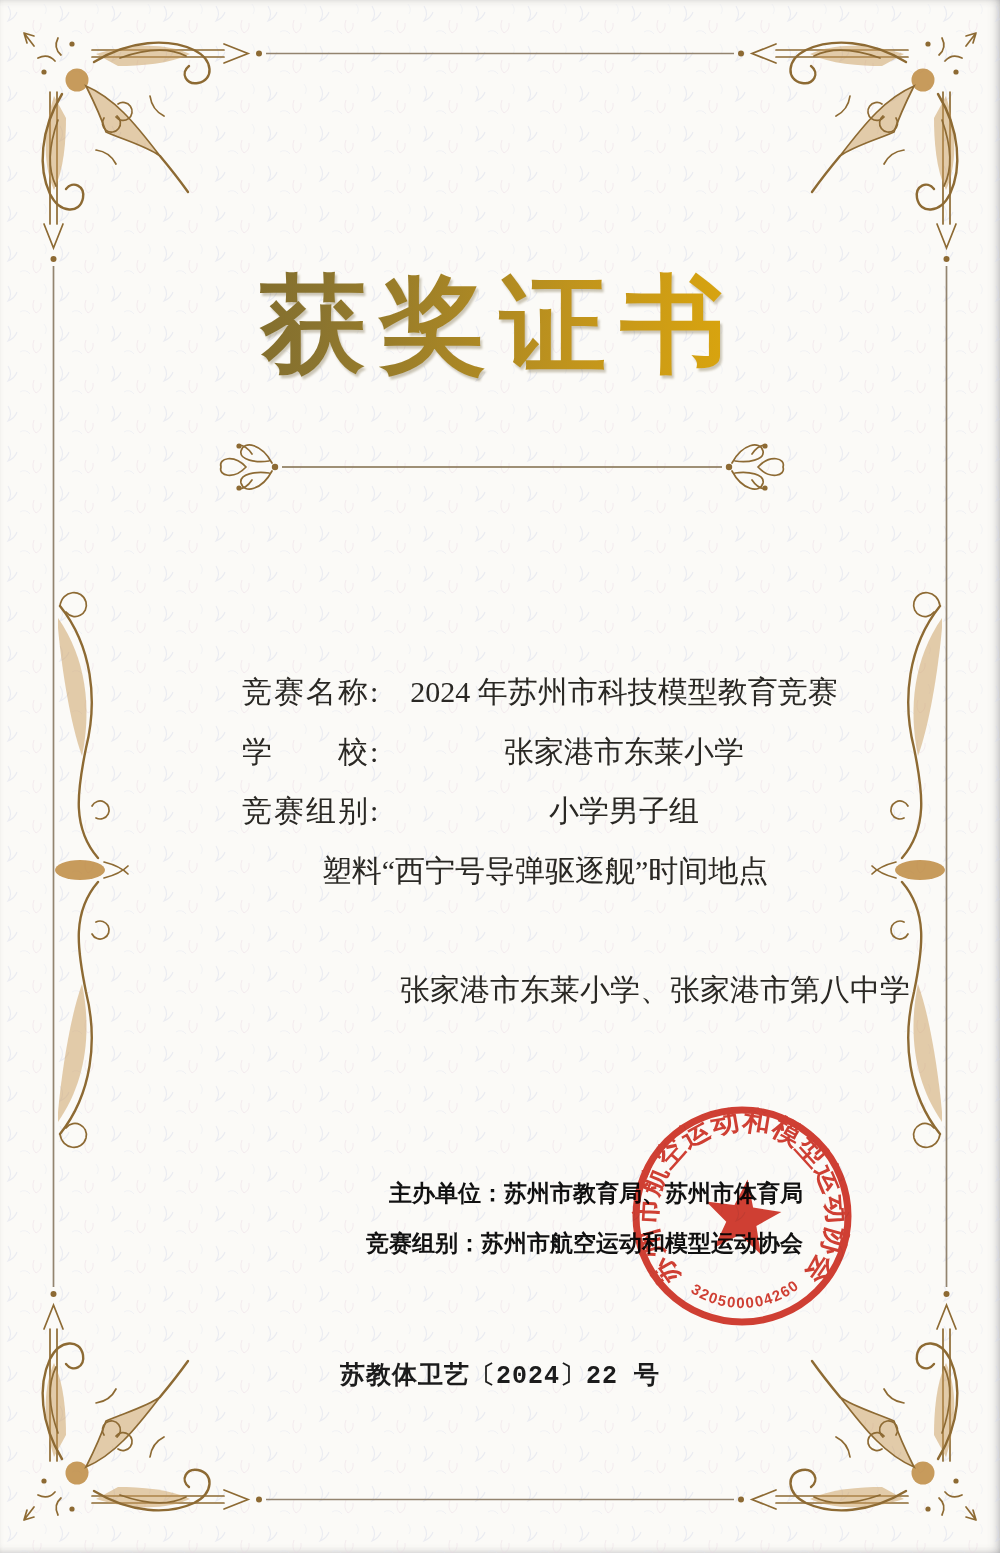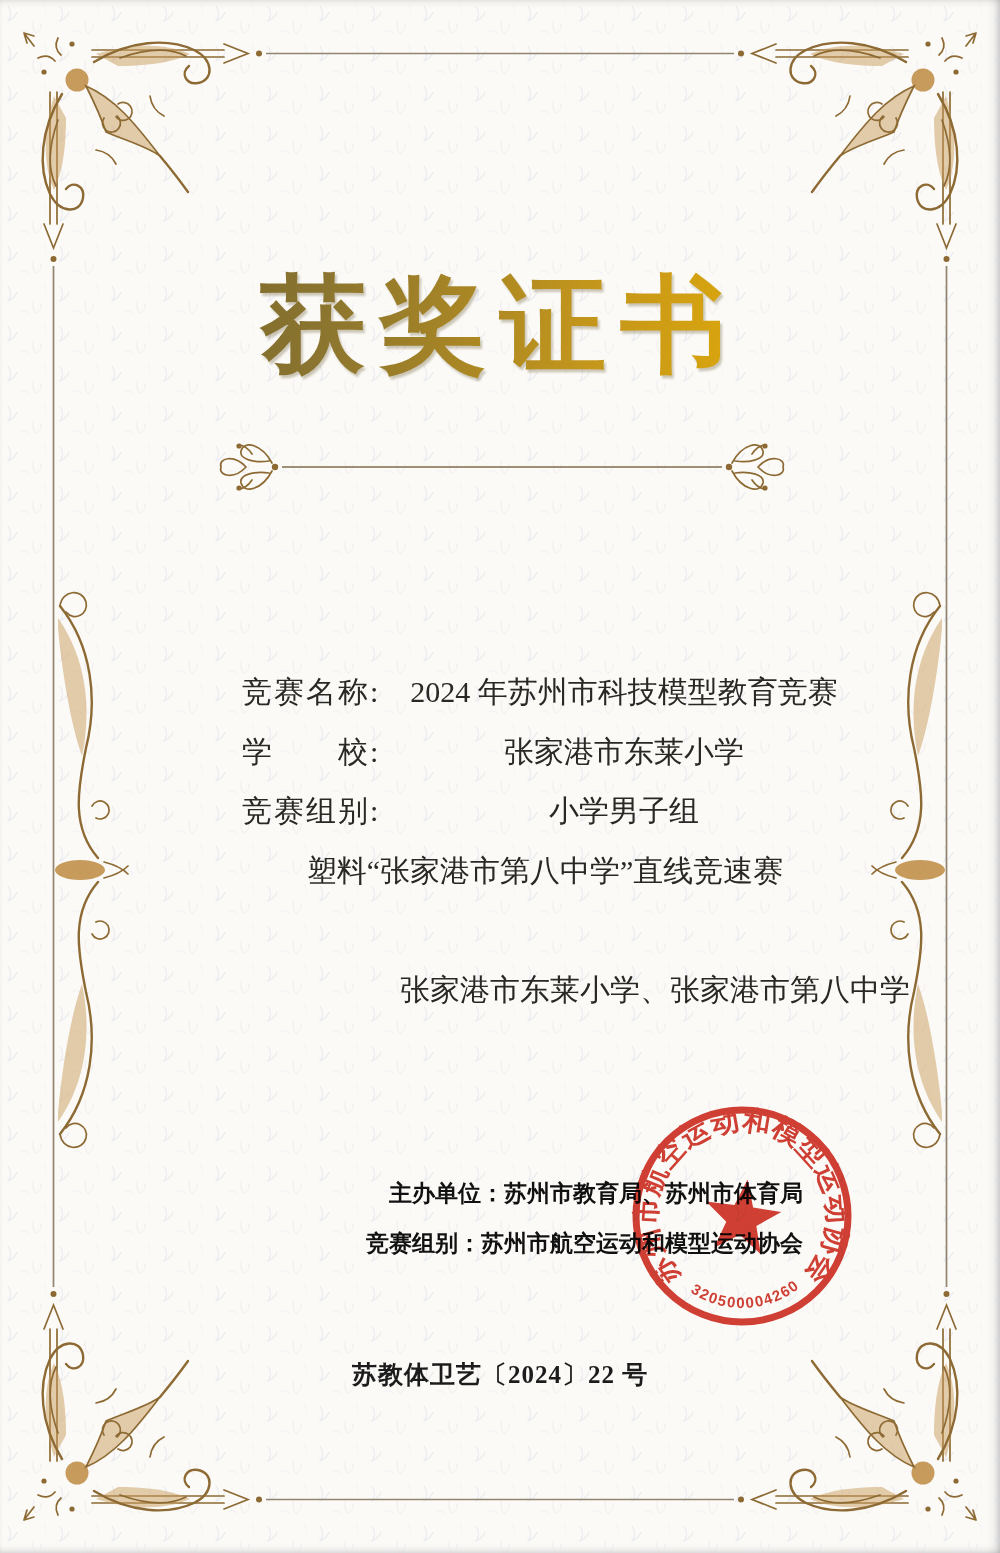--- a/index.html
+++ b/index.html
@@ -57,21 +57,21 @@
 
   .organizers {
     position:absolute; z-index:2; left:366px; top:1168px;
     font-family:"Liberation Sans","DejaVu Sans",sans-serif;
     font-weight:700; font-size:23px; color:#111;text-align:right;
   }
   .org-row { height:50px; line-height:50px; white-space:nowrap; }
 
   .doc-number {
     position:absolute; z-index:2; top:1358px; left:0; right:0; text-align:center;
-    font-family:Liberation Serif, serif;
+    font-family:Liberation Mono, monospace;
     font-weight:700; font-size:25px; color:#1c1c1c; letter-spacing:1px;
   }
 
   .stamp {
     position:absolute; z-index:3; left:617px; top:1091px; width:250px; height:250px;
     mix-blend-mode:multiply; opacity:.9;
   }
   .seal-ring { fill:none; stroke:var(--seal-red,#cf2b1e); stroke-width:7; }
   .seal-star { fill:var(--seal-red,#cf2b1e); }
   .seal-text {
@@ -193,21 +193,21 @@
     </div>
     <div class="field-row">
       <span class="field-label">学　　校:</span>
       <span class="field-value">张家港市东莱小学</span>
     </div>
     <div class="field-row">
       <span class="field-label">竞赛组别:</span>
       <span class="field-value">小学男子组</span>
     </div>
     <div class="field-row">
-      <span class="field-value">塑料“张家港市第八中学”直线竞速赛</span>
+      <span class="field-value">塑料“西宁号导弹驱逐舰”时间地点</span>
     </div>
     <div class="field-row">
     </div>
     <div class="field-row">
       <span class="field-label"></span>
       <span class="field-value">张家港市东莱小学、张家港市第八中学</span>
     </div>
   </div>
 
   <div class="organizers">

